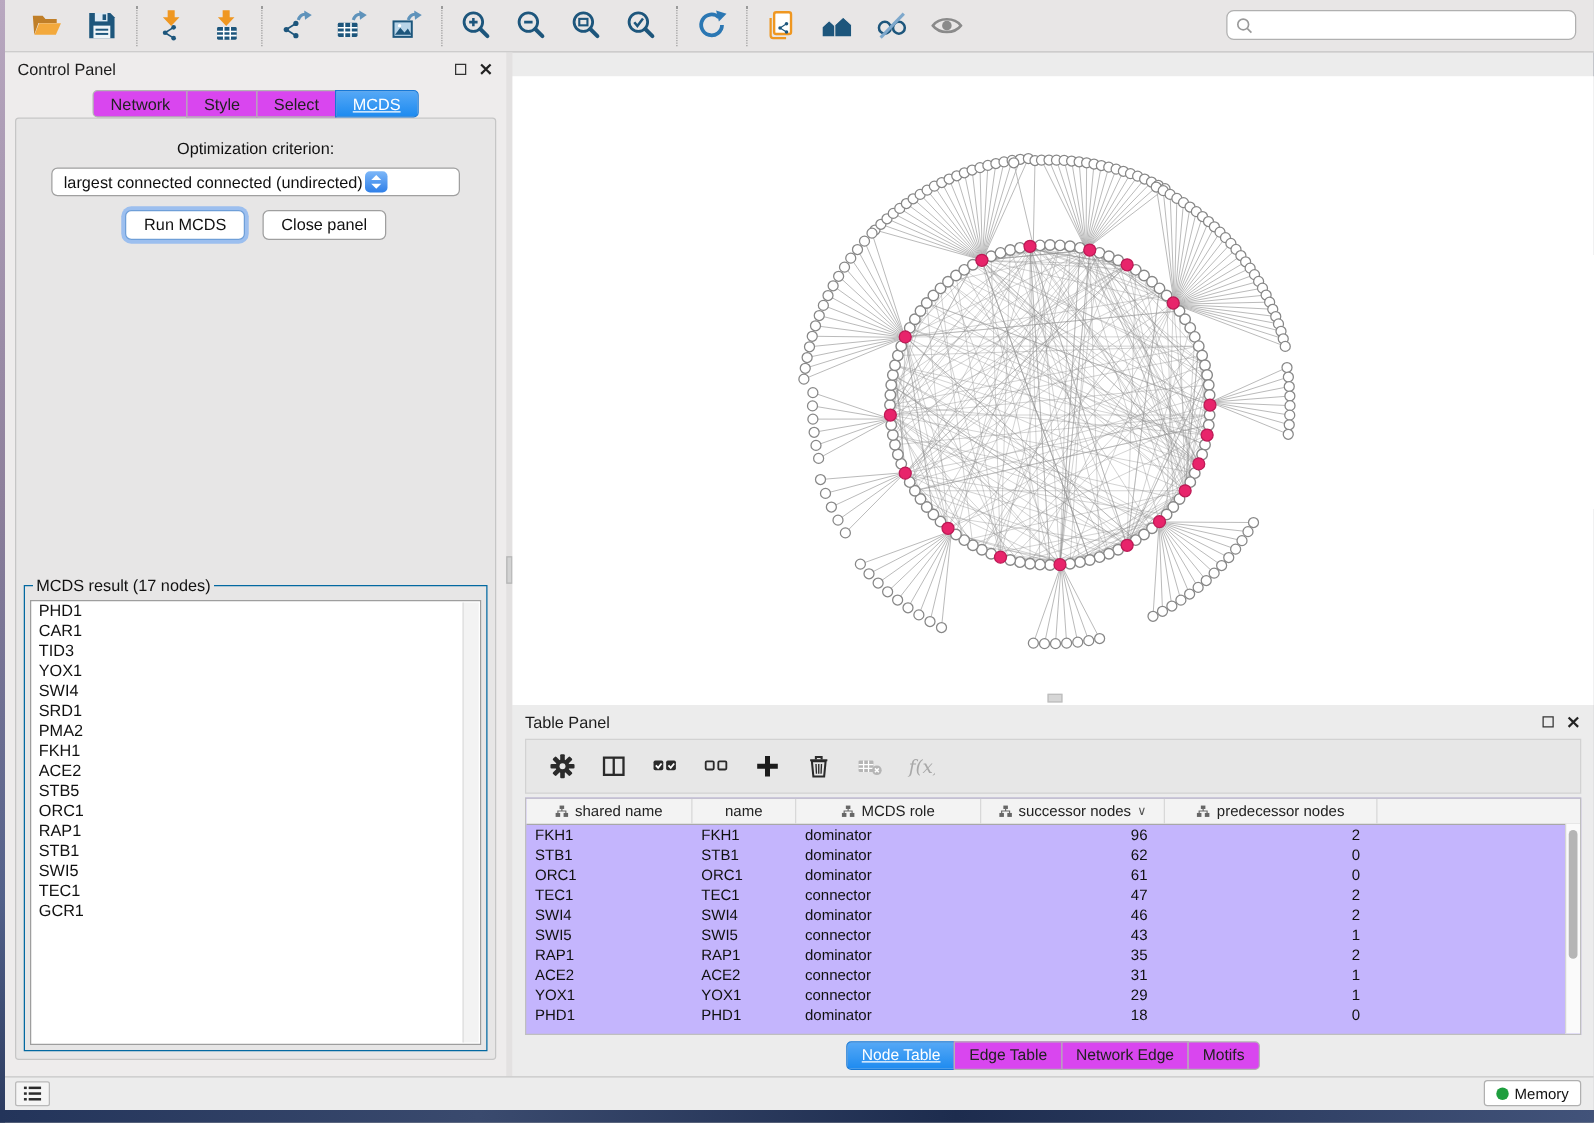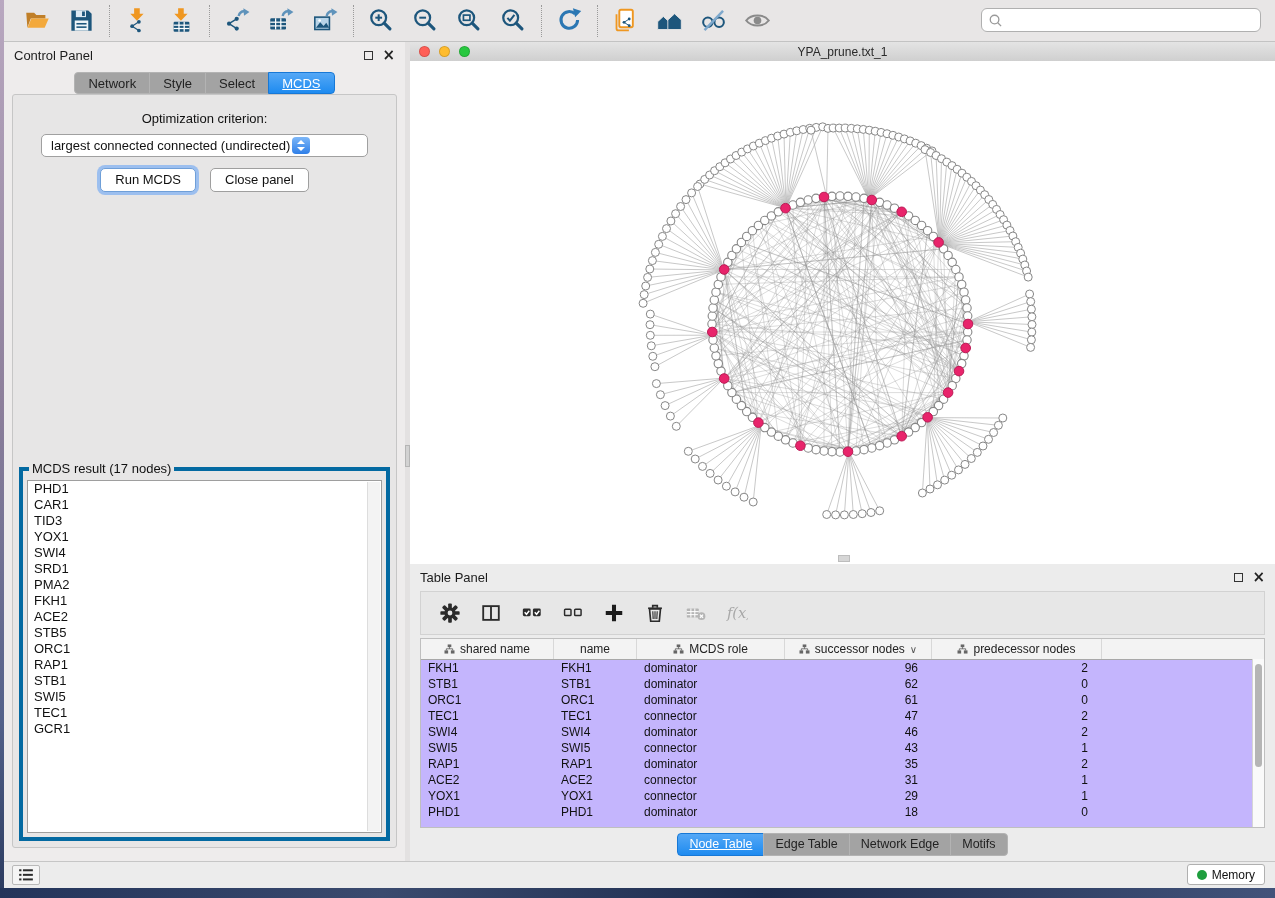--- a/index.html
+++ b/index.html
@@ -30,21 +30,21 @@
   .panel-header{height:26px;display:flex;align-items:center;padding:0 10px;}
   .panel-title{font-size:13px;color:#1c1c1c;}
   .panel-hbtns{margin-left:auto;display:flex;align-items:center;gap:9px;}
   .float-btn{width:9px;height:9px;border:1.5px solid #333;background:none;padding:0;cursor:pointer;}
   .close-btn{border:none;background:none;font-size:15px;font-weight:bold;color:#222;
     line-height:12px;padding:0;cursor:pointer;font-family:"DejaVu Sans",sans-serif;}
   
   #control-panel{left:0;top:42px;width:401px;bottom:26px;background:#eeecec;}
   #cp-tabs{position:absolute;left:0;right:0;top:30px;height:22px;
     display:flex;justify-content:center;z-index:2;}
-  .tab{font-size:13px;padding:3px 13px 4px;background:#a3a3a3;border:1px solid #b3b3b3;
+  .tab{font-size:13px;padding:3px 13px 4px;background:#d946ef;border:1px solid #b3b3b3;
     margin-left:-1px;color:#222;cursor:pointer;font-family:"Liberation Sans",sans-serif;}
   .tab:first-child{border-radius:4px 0 0 4px;margin-left:0;}
   .tab:last-child{border-radius:0 4px 4px 0;}
   .tab.active{background:linear-gradient(#55a8f6,#1e8bf0);color:#fff;border-color:#1778d6;text-decoration:underline;}
   #cp-content{position:absolute;left:8px;right:8px;top:52px;bottom:14px;
     background:#e7e6e6;border:1px solid #c6c6c6;border-radius:3px;}
   #criterion-label{position:absolute;left:0;right:0;top:16px;text-align:center;
     font-size:13px;color:#111;}
   #criterion-select{position:absolute;left:28px;right:28px;top:39px;height:23px;
     background:#fff;border:1px solid #a0a0a0;border-radius:5px;display:flex;
@@ -56,21 +56,21 @@
   .tri-up{width:0;height:0;border-left:4px solid transparent;border-right:4px solid transparent;
     border-bottom:4px solid #fff;}
   .tri-down{width:0;height:0;border-left:4px solid transparent;border-right:4px solid transparent;
     border-top:4px solid #fff;}
   #cp-buttons{position:absolute;left:0;right:0;top:73px;display:flex;
     justify-content:center;gap:14px;}
   .pushbtn{font-size:13px;padding:3px 14px 4px;background:#fff;border:1px solid #9f9f9f;
     border-radius:5px;color:#111;cursor:pointer;font-family:"Liberation Sans",sans-serif;}
   .pushbtn.focused{box-shadow:0 0 0 3px rgba(94,158,245,0.55);border-color:#6f9fd8;}
   #mcds-fieldset{position:absolute;left:6px;right:6px;top:366px;bottom:6px;
-    border:4px solid #0369a1;margin:0;padding:2px;}
+    border:1px solid #0369a1;margin:0;padding:2px;}
   #mcds-fieldset legend{font-size:13px;color:#111;padding:0 3px;margin-left:4px;}
   #mcds-list{position:absolute;left:4px;right:4px;top:4px;bottom:4px;background:#fff;
     border:1px solid #9e9e9e;overflow:hidden;}
   #mcds-scroll{position:absolute;right:1px;top:1px;bottom:1px;width:12px;
     background:#f3f3f3;border-left:1px solid #ddd;}
   .mcds-item{font-size:13px;line-height:16px;padding-left:6px;color:#111;cursor:default;}
   
   #v-splitter{left:401px;top:42px;width:5px;bottom:26px;background:#e3e1e1;}
   #v-handle{position:absolute;left:0;top:403px;width:5px;height:22px;
     background:#d2d2d2;border:1px solid #b5b5b5;box-sizing:border-box;cursor:col-resize;}
@@ -364,28 +364,20 @@
         </div>
       </fieldset>
     </div>
   </div>
 
   <div class="abs" id="v-splitter">
     <div id="v-handle"></div>
   </div>
 
   <div class="abs" id="network-window">
-    <div id="net-titlebar">
-      <span id="traffic-lights">
-        <button class="tlight" id="tl-red" style="background: rgb(255, 95, 87);"></button>
-        <button class="tlight" id="tl-yellow" style="background: rgb(254, 188, 46);"></button>
-        <button class="tlight" id="tl-green" style="background: rgb(40, 200, 64);"></button>
-      </span>
-      <span id="net-title">YPA_prune.txt_1</span>
-    </div>
     <div id="net-canvas">
       <svg id="net-svg" viewBox="0 0 865 503">
           <g stroke="#909090" stroke-width="0.7" stroke-opacity="0.45">
             <line x1="390.4" y1="384.7" x2="382.9" y2="382.0"></line>
             <line x1="390.4" y1="384.7" x2="454.0" y2="388.7"></line>
             <line x1="390.4" y1="384.7" x2="549.0" y2="215.9"></line>
             <line x1="390.4" y1="384.7" x2="446.0" y2="136.0"></line>
             <line x1="390.4" y1="384.7" x2="354.8" y2="159.4"></line>
             <line x1="390.4" y1="384.7" x2="398.2" y2="139.0"></line>
             <line x1="348.4" y1="361.6" x2="469.6" y2="141.3"></line>

